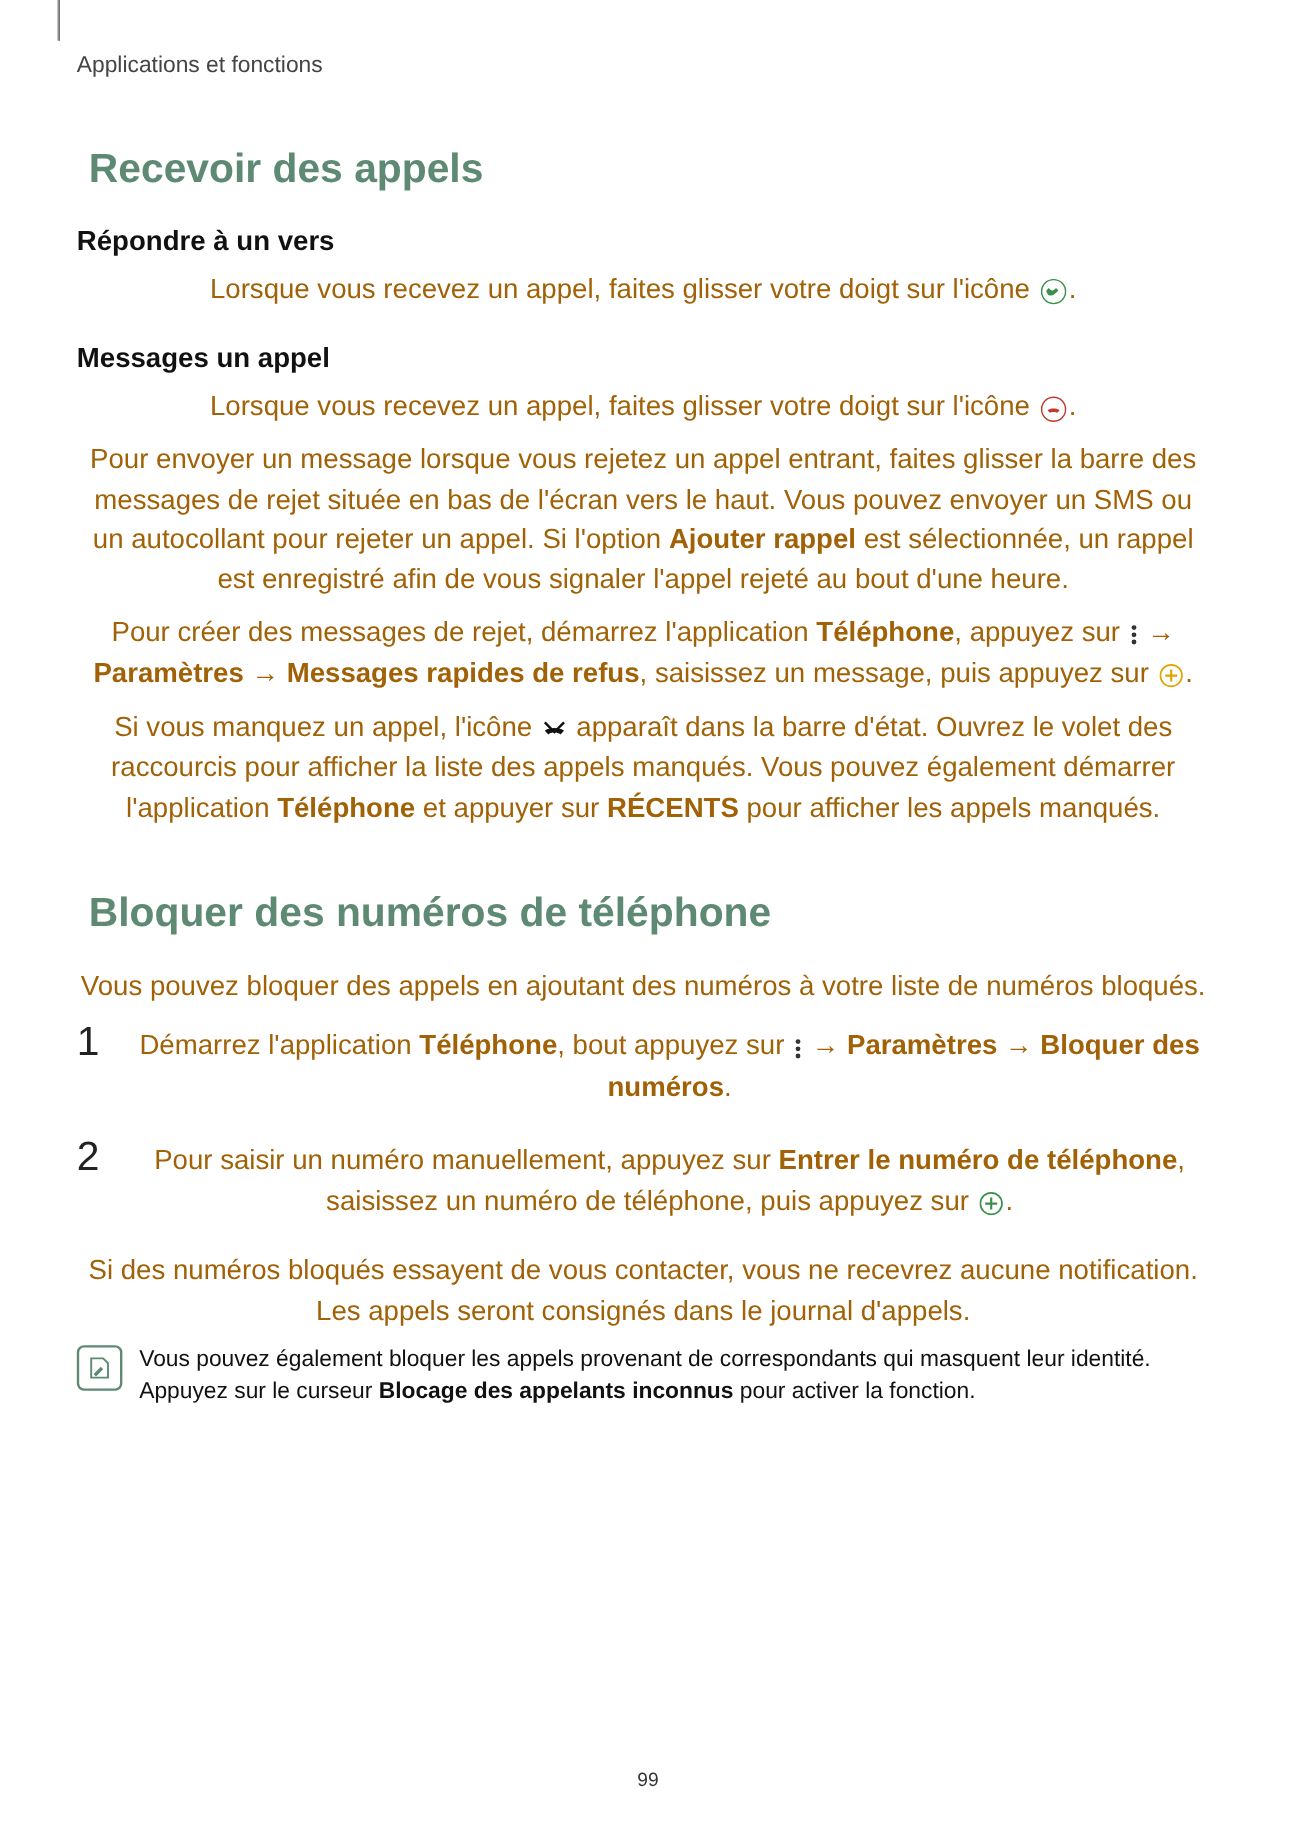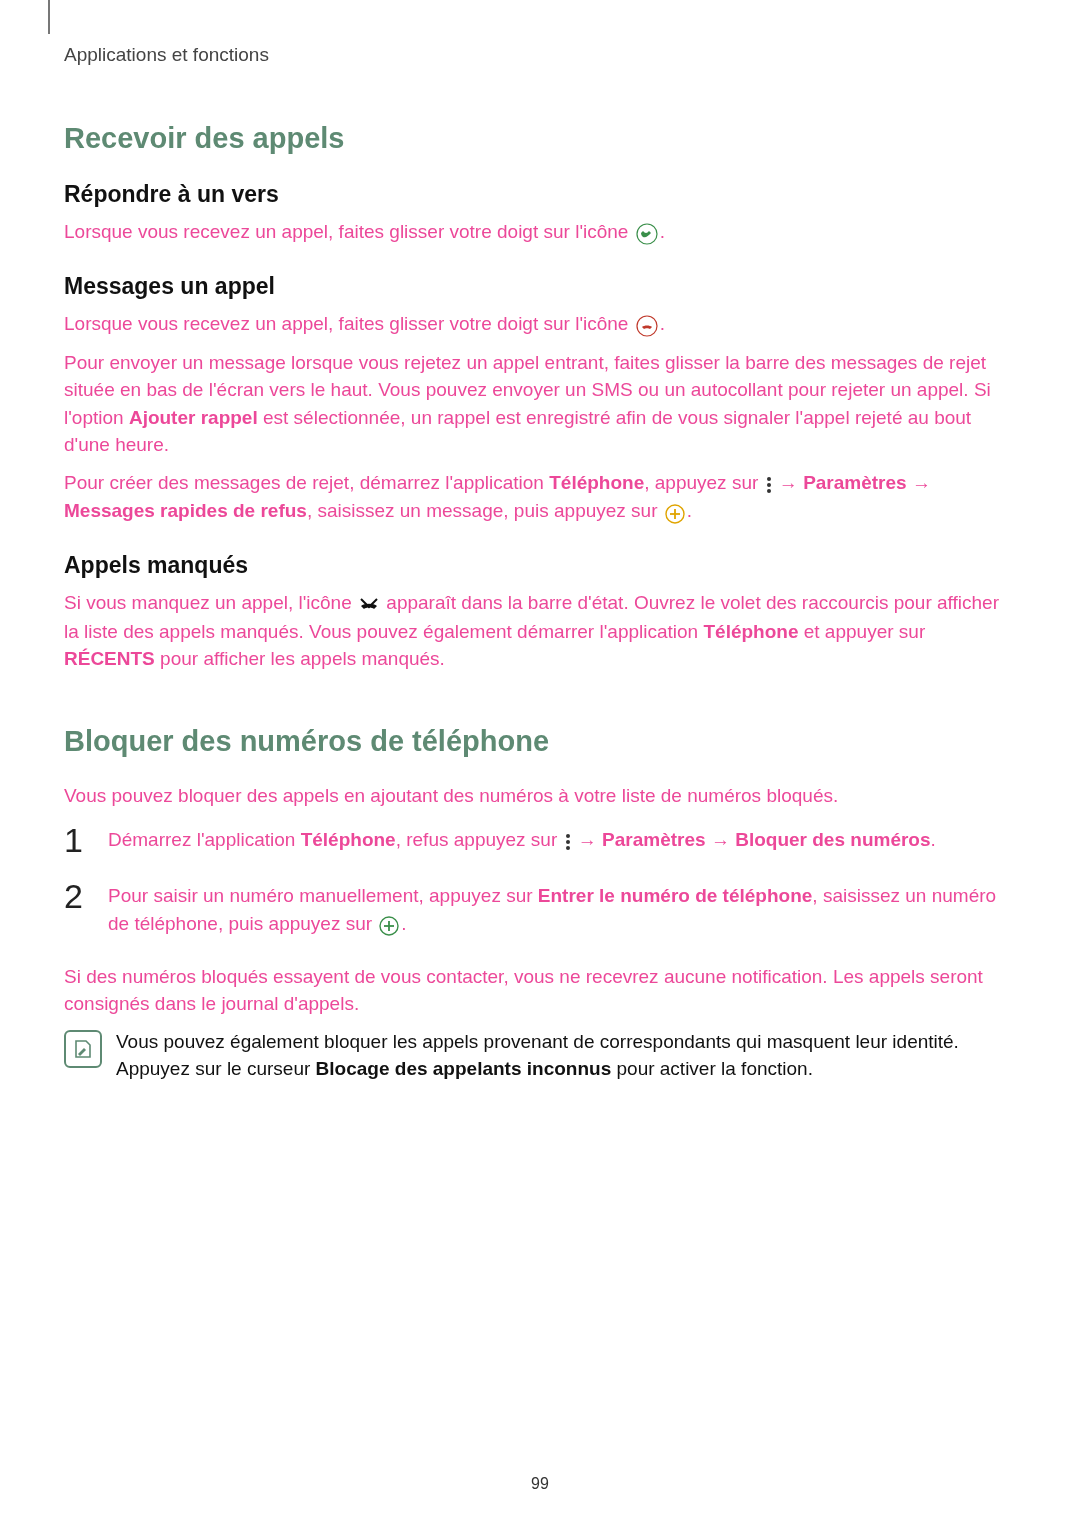--- a/index.html
+++ b/index.html
@@ -25,36 +25,37 @@
     height: 34px;
     border-left: 1px solid #777;
     border-right: 1px solid #777;
   }
   .breadcrumb {
     font-size: 19px;
     color: #444;
     margin-bottom: 56px;
   }
   h2 {
-    font-size: 29px;
+    font-size: 34px;
     color: #5e8a73;
     font-weight: 600;
-    margin: 0 0 24px 0;
+    margin: 0 0 24px 10px;
   }
   h3 {
     font-size: 23px;
     color: #111;
     font-weight: 700;
     margin: 26px 0 8px 0;
   }
   p {
-    font-size: 19px;
+    font-size: 23px;
     line-height: 1.45;
     margin: 10px 0;
-    color: #ec4899;
+    color: #a16207;
+    text-align: center;
   }
   .bold { font-weight: 700; }
   .icon-inline {
     display: inline-block;
     vertical-align: middle;
     margin: 0 2px;
   }
   .steps {
     margin-top: 12px;
   }
@@ -157,41 +158,40 @@
     </span><span> → </span><span class="bold">Paramètres</span><span> → </span><span class="bold">Messages rapides de refus</span><span>, saisissez un message, puis appuyez sur </span>
     <span class="icon-inline">
       <svg width="20" height="20" viewBox="0 0 20 20">
           <circle cx="10" cy="10" r="9" fill="none" stroke="#e0a400" stroke-width="1.4"></circle>
           <line x1="10" y1="5" x2="10" y2="15" stroke="#e0a400" stroke-width="1.8"></line>
           <line x1="5" y1="10" x2="15" y2="10" stroke="#e0a400" stroke-width="1.8"></line>
         </svg>
     </span><span>.</span>
   </p>
 
-  <h3>Appels manqués</h3>
   <p>
     <span>Si vous manquez un appel, l'icône </span>
     <span class="icon-inline">
       <svg width="20" height="16" viewBox="0 0 20 16">
           <path d="M2 2 L10 10 L18 2" fill="none" stroke="#111" stroke-width="2"></path>
           <path d="M2 9c3-3 13-3 16 0l-3 3c-2-2-8-2-10 0z" fill="#111"></path>
         </svg>
     </span>
     <span> apparaît dans la barre d'état. Ouvrez le volet des raccourcis pour afficher la liste des appels manqués. Vous pouvez également démarrer l'application </span><span class="bold">Téléphone</span><span> et appuyer sur </span><span class="bold">RÉCENTS</span><span> pour afficher les appels manqués.</span>
   </p>
 
   <h2 style="margin-top:52px">Bloquer des numéros de téléphone</h2>
   <p>Vous pouvez bloquer des appels en ajoutant des numéros à votre liste de numéros bloqués.</p>
 
   <div class="steps">
     <div class="step">
       <div class="step-num">1</div>
       <div class="step-body">
         <p>
-          <span>Démarrez l'application </span><span class="bold">Téléphone</span><span>, refus appuyez sur </span>
+          <span>Démarrez l'application </span><span class="bold">Téléphone</span><span>, bout appuyez sur </span>
           <span class="icon-inline">
             <svg width="6" height="18" viewBox="0 0 6 18">
                 <circle cx="3" cy="3" r="2" fill="#333"></circle>
                 <circle cx="3" cy="9" r="2" fill="#333"></circle>
                 <circle cx="3" cy="15" r="2" fill="#333"></circle>
               </svg>
           </span><span> → </span><span class="bold">Paramètres</span><span> → </span><span class="bold">Bloquer des numéros</span><span>.</span>
         </p>
       </div>
     </div>

